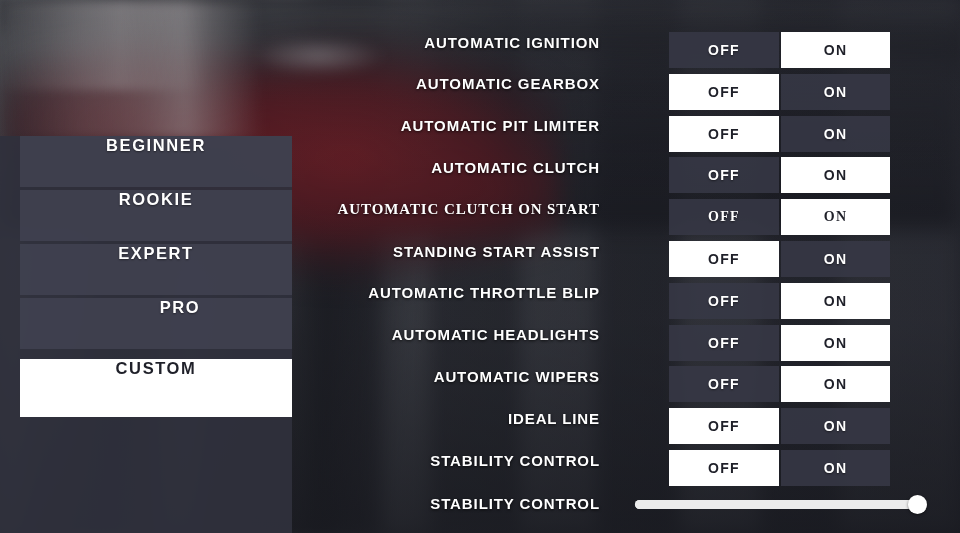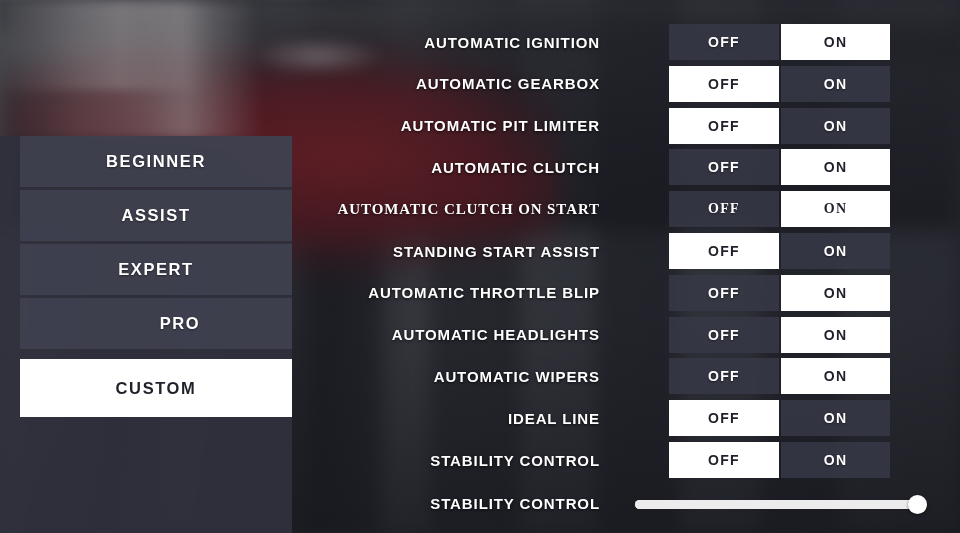--- a/index.html
+++ b/index.html
@@ -95,21 +95,21 @@
   }
 
   
   #preset-panel {
     position:absolute; left:0; top:136px; width:292px; height:397px;
     background:rgba(47,48,60,0.93);
   }
   .preset-btn {
     position:absolute; left:20px; width:272px; height:51px;
     background:rgba(66,67,82,0.82);
-    display:flex; align-items:center; justify-content:center;
+    display:flex; justify-content:center;
     color:#ffffff;
     font-size:16.5px; font-weight:bold; letter-spacing:1.6px;
     text-shadow:0 1px 2px rgba(0,0,0,0.45);
     cursor:pointer;
   }
   .preset-btn.selected {
     background:#ffffff; color:#1f2029;
     text-shadow:none;
     height:58px;
   }
@@ -117,21 +117,21 @@
   
   .row { position:absolute; left:0; width:960px; height:36px; }
   .row-label {
     position:absolute; right:360px; top:0; height:36px;
     display:flex; align-items:center;
     color:#ffffff;
     font-size:15px; font-weight:bold; letter-spacing:0.9px;
     white-space:nowrap;
     text-shadow:0 1px 3px rgba(0,0,0,0.75);
   }
-  .toggle { position:absolute; left:669px; top:0; width:221px; height:36px; }
+  .toggle { position:absolute; left:669px; top:8px; width:221px; height:36px; }
   .toggle-half {
     position:absolute; top:0; height:36px;
     display:flex; align-items:center; justify-content:center;
     font-size:14px; font-weight:bold; letter-spacing:1.3px;
     cursor:pointer;
   }
   .toggle-off { left:0; width:110px; }
   .toggle-on  { left:112px; width:109px; }
   .toggle-half.inactive {
     background:rgba(55,56,69,0.88);
@@ -173,21 +173,21 @@
   <div class="bg-layer bg-car-body"></div>
   <div class="bg-layer bg-car-highlight"></div>
   <div class="bg-layer bg-car-hood"></div>
   <div class="bg-layer bg-darken"></div>
 
   <div id="preset-panel">
       <div class="preset-btn" style="top: 0px;">
         <span>BEGINNER</span>
       </div>
       <div class="preset-btn" style="top: 54px;">
-        <span>ASSIST</span>
+        <span>ROOKIE</span>
       </div>
       <div class="preset-btn" style="top: 108px;">
         <span>EXPERT</span>
       </div>
       <div class="preset-btn" style="top: 162px; padding-left: 48px;">
         <span>PRO</span>
       </div>
       <div class="preset-btn selected" style="top: 223px;">
         <span>CUSTOM</span>
       </div>

